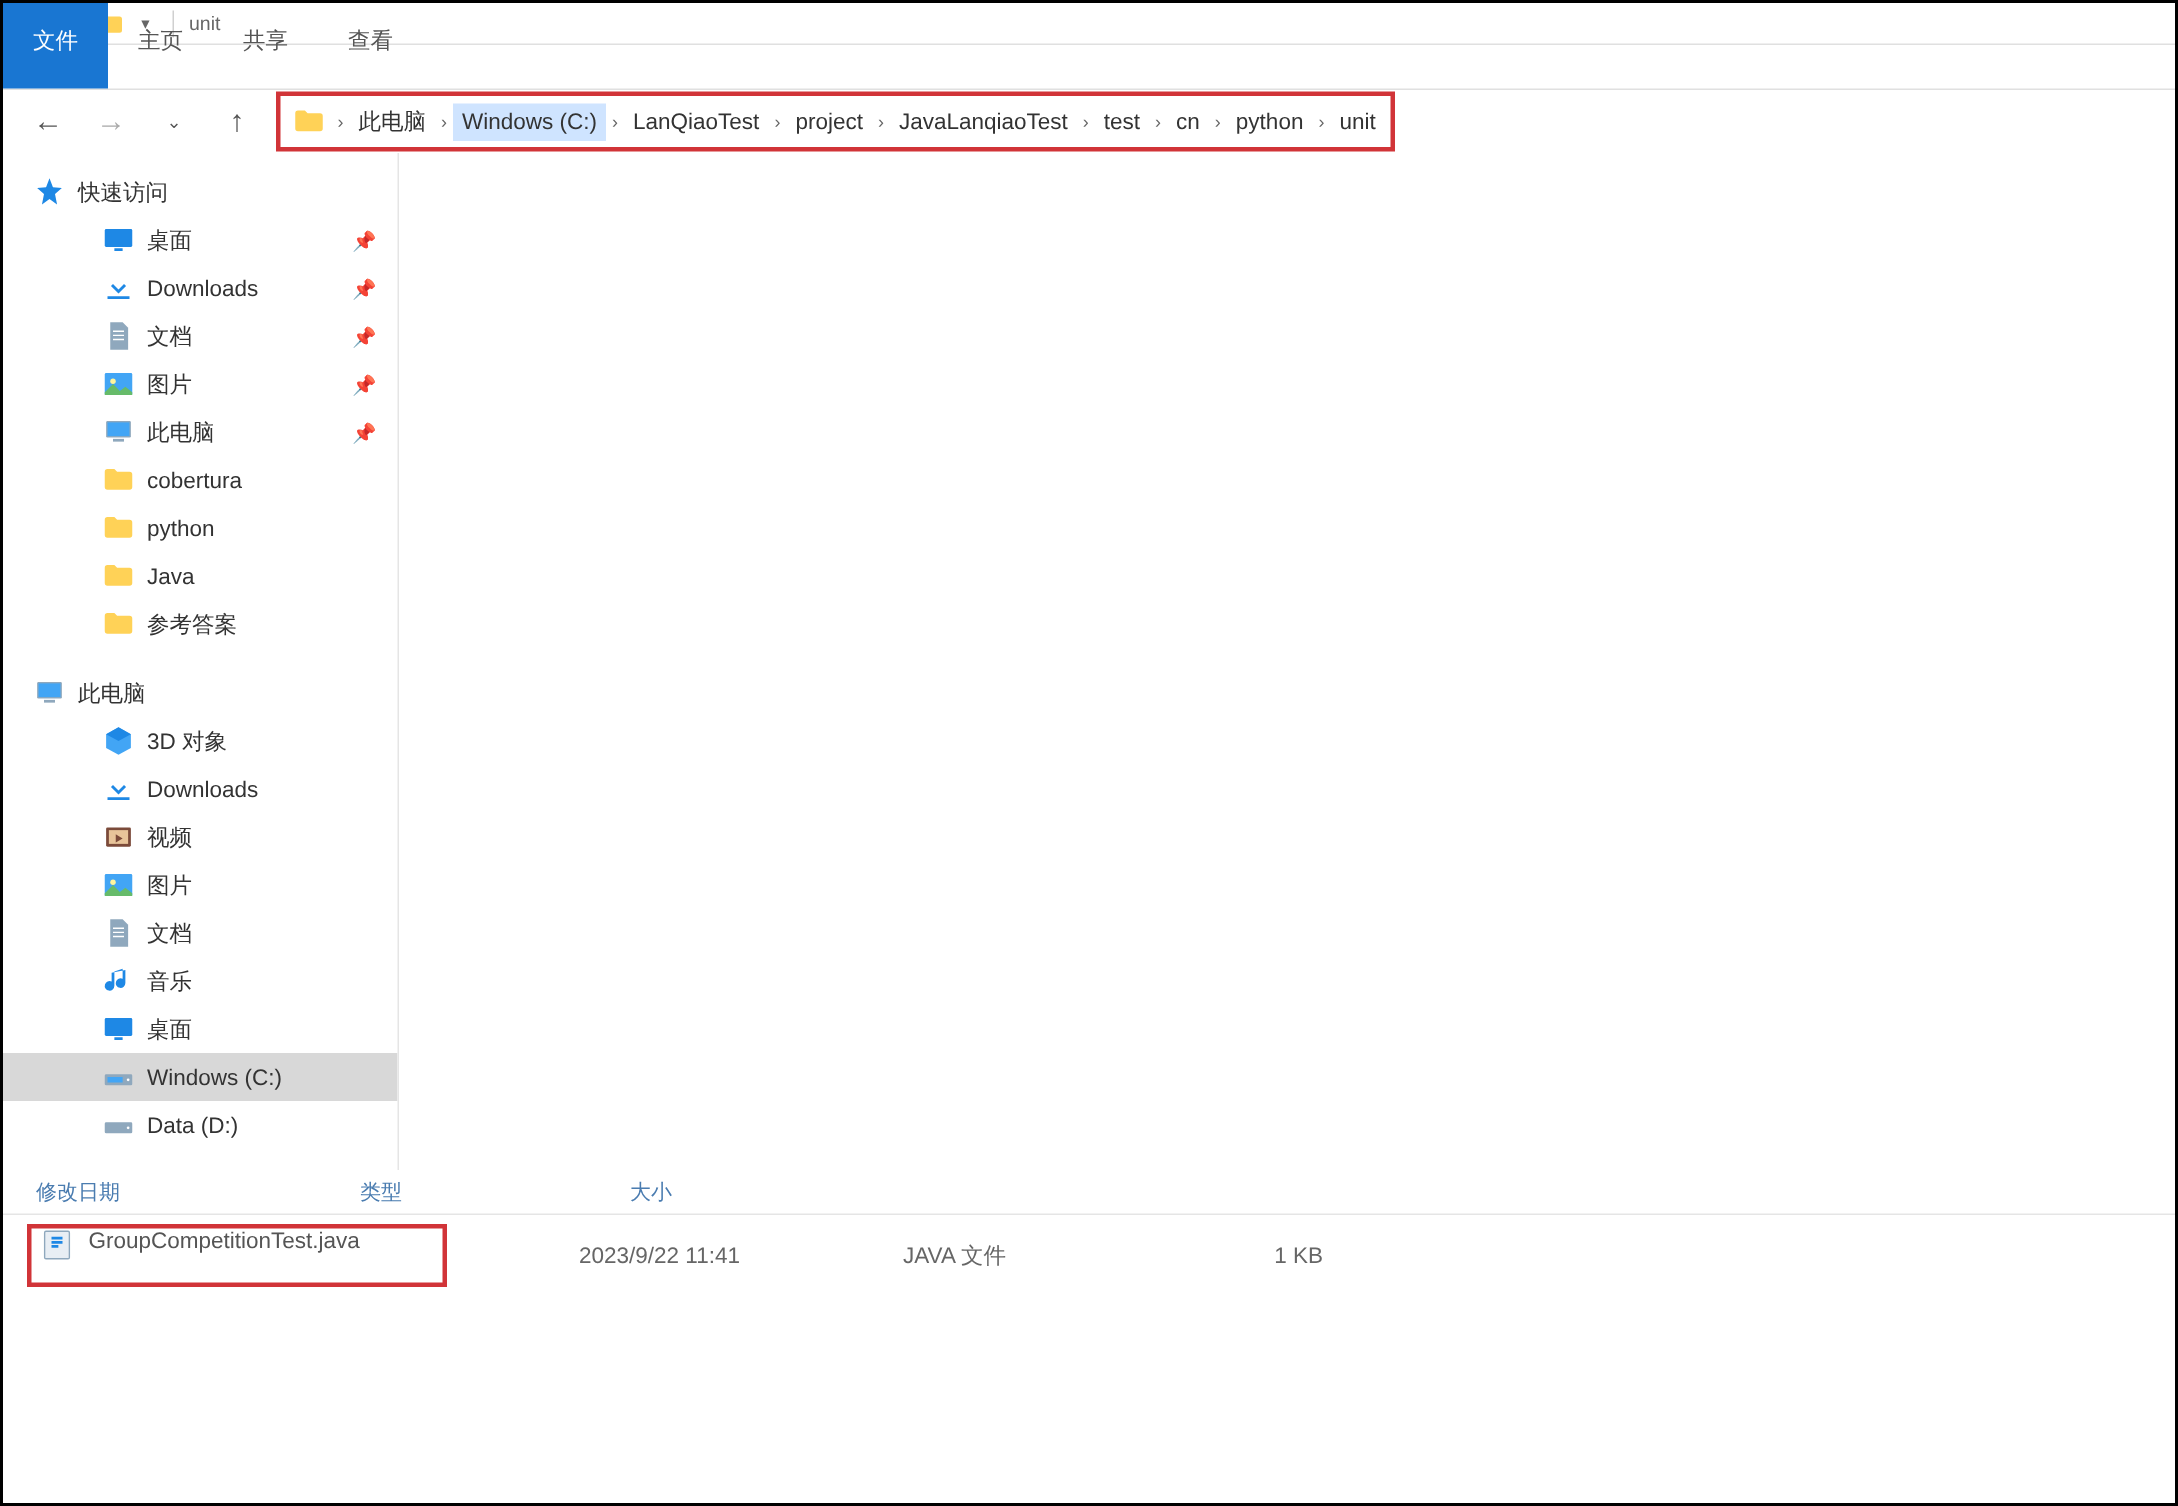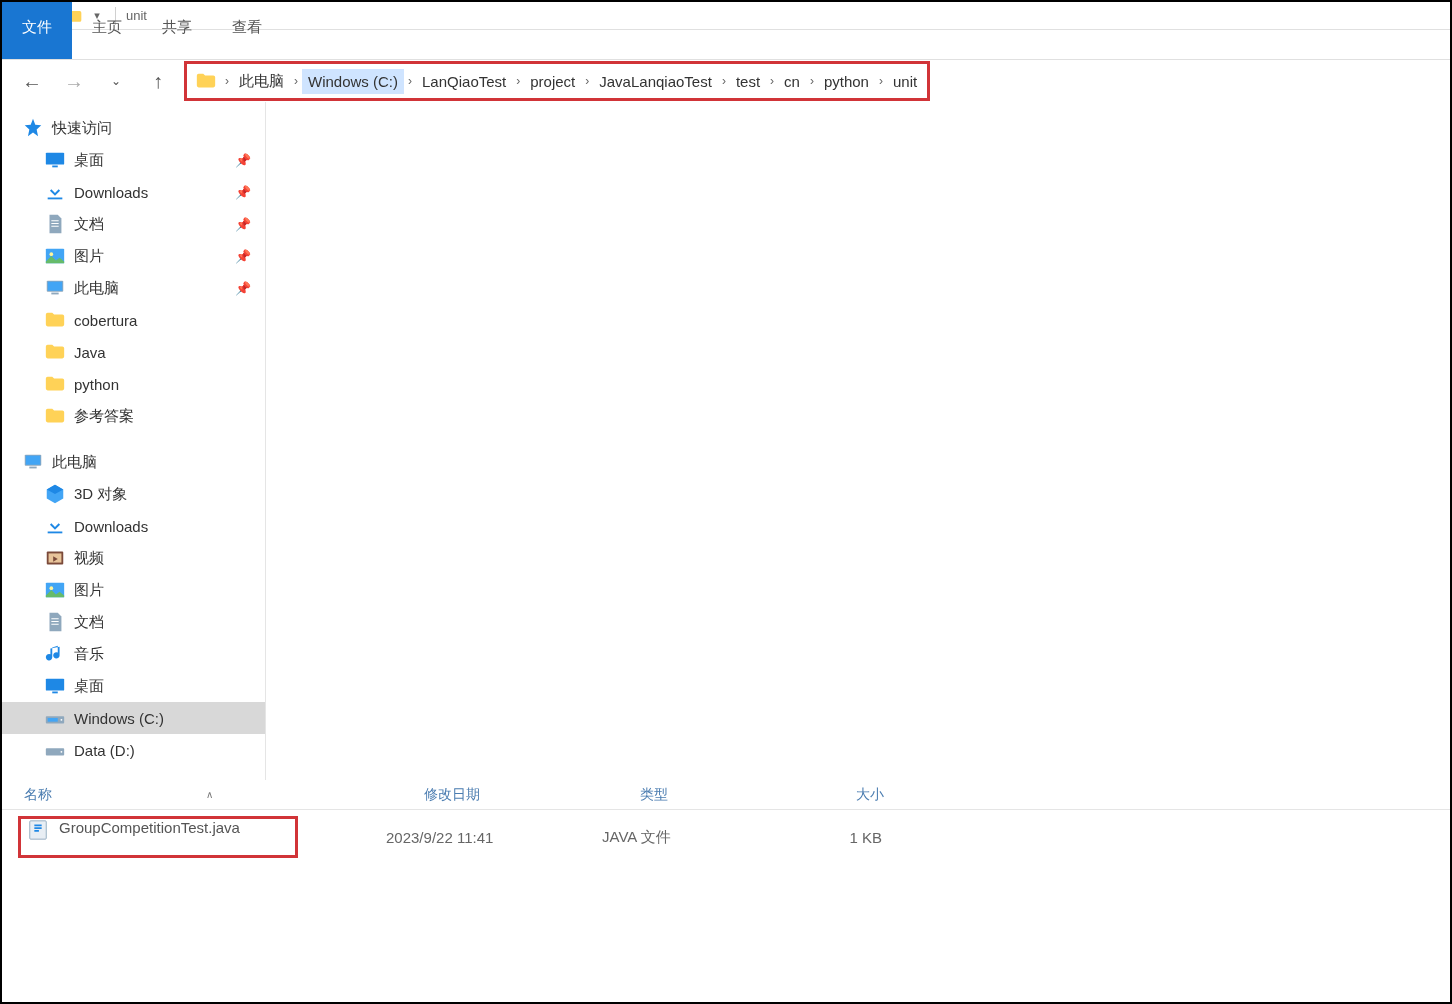--- a/index.html
+++ b/index.html
@@ -27,30 +27,30 @@
     .main-area { display: flex; height: calc(100% - 100px); flex-direction: column; }
     
     .sidebar { width: 264px; border-right: 1px solid #e5e5e5; overflow-y: auto; padding-top: 10px; }
     .nav-item { display: flex; align-items: center; height: 32px; padding-left: 20px; font-size: 15px; color: #333; cursor: pointer; }
     .nav-item.active { background: #d8d8d8; }
     .nav-item-icon { width: 22px; height: 22px; margin-right: 8px; flex-shrink: 0; display: flex; align-items: center; justify-content: center; }
     .nav-item-label { flex: 1; }
     .nav-item-pin { width: 16px; color: #888; font-size: 13px; margin-right: 14px; }
     .nav-group { font-weight: normal; }
     .nav-group .nav-item-label { color: #333; }
-    .nav-sub { padding-left: 42px; }
+    .nav-sub { padding-left: 66px; }
     .nav-spacer { height: 14px; }
     
     .content { flex: 1; }
     .column-headers { display: flex; height: 30px; border-bottom: 1px solid #e5e5e5; padding-left: 22px; align-items: center; }
     .col { font-size: 14px; color: #4a7cb0; }
     .col-name { width: 400px; display: flex; align-items: center; gap: 4px; }
     .col-date { width: 216px; }
     .col-type { width: 180px; }
-    .col-size { width: 100px; text-align: center; }
+    .col-size { width: 100px; text-align: left; }
     .sort-indicator { margin-left: 150px; font-size: 10px; color: #7a7a7a; }
     
     .file-row { display: flex; align-items: center; height: 34px; padding-left: 22px; font-size: 15px; color: #555; }
     .file-icon { width: 22px; height: 22px; margin-right: 10px; }
     .file-name { width: 368px; }
     .file-date { width: 216px; color: #666; }
     .file-type { width: 180px; color: #666; }
     .file-size { width: 100px; text-align: right; color: #666; }
     .file-highlight { border: 3px solid #d13438; display: flex; align-items: flex-start; height: 42px; width: 280px; margin-left: -6px; padding-left: 6px; }
     
@@ -194,29 +194,29 @@
           </svg>
         </span>
       <span class="nav-item-label">cobertura</span>
     </div>
     <div class="nav-item nav-sub">
       <span class="nav-item-icon">
           <svg class="svg-icon" viewBox="0 0 24 24">
             <path fill="#ffd257" d="M2 6a2 2 0 012-2h5l2 2h9a2 2 0 012 2v9a2 2 0 01-2 2H4a2 2 0 01-2-2V6z"></path>
           </svg>
         </span>
+      <span class="nav-item-label">python</span>
+    </div>
+    <div class="nav-item nav-sub">
+      <span class="nav-item-icon">
+          <svg class="svg-icon" viewBox="0 0 24 24">
+            <path fill="#ffd257" d="M2 6a2 2 0 012-2h5l2 2h9a2 2 0 012 2v9a2 2 0 01-2 2H4a2 2 0 01-2-2V6z"></path>
+          </svg>
+        </span>
       <span class="nav-item-label">Java</span>
-    </div>
-    <div class="nav-item nav-sub">
-      <span class="nav-item-icon">
-          <svg class="svg-icon" viewBox="0 0 24 24">
-            <path fill="#ffd257" d="M2 6a2 2 0 012-2h5l2 2h9a2 2 0 012 2v9a2 2 0 01-2 2H4a2 2 0 01-2-2V6z"></path>
-          </svg>
-        </span>
-      <span class="nav-item-label">python</span>
     </div>
     <div class="nav-item nav-sub">
       <span class="nav-item-icon">
           <svg class="svg-icon" viewBox="0 0 24 24">
             <path fill="#ffd257" d="M2 6a2 2 0 012-2h5l2 2h9a2 2 0 012 2v9a2 2 0 01-2 2H4a2 2 0 01-2-2V6z"></path>
           </svg>
         </span>
       <span class="nav-item-label">参考答案</span>
     </div>
 
@@ -314,24 +314,20 @@
           </svg>
         </span>
       <span class="nav-item-label">Data (D:)</span>
     </div>
 
     <div class="nav-spacer"></div>
   </div>
 
   <div class="content">
     <div class="column-headers">
-      <div class="col col-name">
-        <span>名称</span>
-        <span class="sort-indicator">∧</span>
-      </div>
       <div class="col col-date">修改日期</div>
       <div class="col col-type">类型</div>
       <div class="col col-size">大小</div>
     </div>
 
     <div class="file-row" style="margin-top:10px;">
       <div class="file-highlight">
         <span class="file-icon">
           <svg class="svg-icon" viewBox="0 0 24 24">
               <rect x="3" y="2" width="18" height="20" rx="1" fill="#e8eef4" stroke="#8fa8bd"></rect>

